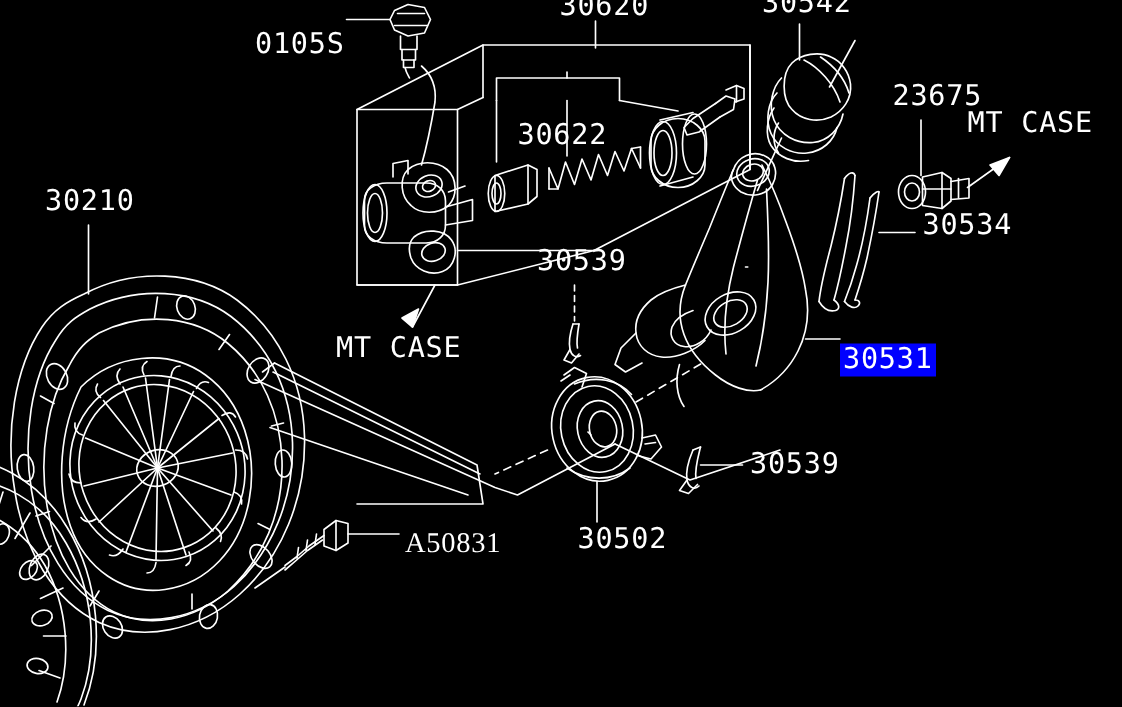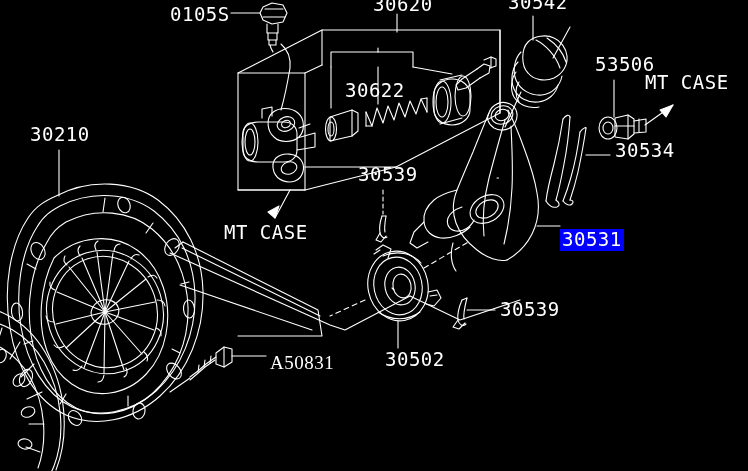--- a/index.html
+++ b/index.html
@@ -356,25 +356,25 @@
         <path d="M 462 300 C 459 307 457 314 458 320 C 459 325 463 327 466 324"></path>
         <path d="M 467 298 C 465 306 463 313 464 319"></path>
         <path d="M 458 320 L 453 327 L 459 329 L 465 323"></path>
         <path d="M 462 300 L 467 298"></path>
         <path d="M 467 310 L 495 310"></path>
       </g>
 
     </g>
   </svg>
 
-  <div class="lbl" style="left:170px;top:5px;text-align:center;">0105S</div>
+  <div class="lbl" style="left:170px;top:20px;text-align:center;">0105S</div>
   <div class="lbl" style="left:373px;top:-5px;">30620</div>
   <div class="lbl" style="left:508px;top:-7px;">30542</div>
   <div class="lbl" style="left:345px;top:33px;margin-top:48px;">30622</div>
-  <div class="lbl" style="left:595px;top:55px;">53506</div>
+  <div class="lbl" style="left:595px;top:55px;">23675</div>
   <div class="lbl" style="left:645px;top:73px;">MT CASE</div>
   <div class="lbl" style="left:615px;top:141px;">30534</div>
   <div class="lbl" style="left:30px;top:125px;">30210</div>
   <div class="lbl" style="left:358px;top:165px;">30539</div>
   <div class="lbl hl" style="left:560px;top:215px;">30531</div>
   <div class="lbl" style="left:224px;top:223px;">MT CASE</div>
   <div class="lbl" style="left:500px;top:300px;">30539</div>
   <div class="lbl" style="left:270px;top:353px;font-family:Liberation Serif, serif;">A50831</div>
   <div class="lbl" style="left:385px;top:350px;text-align:center;">30502</div>
 

